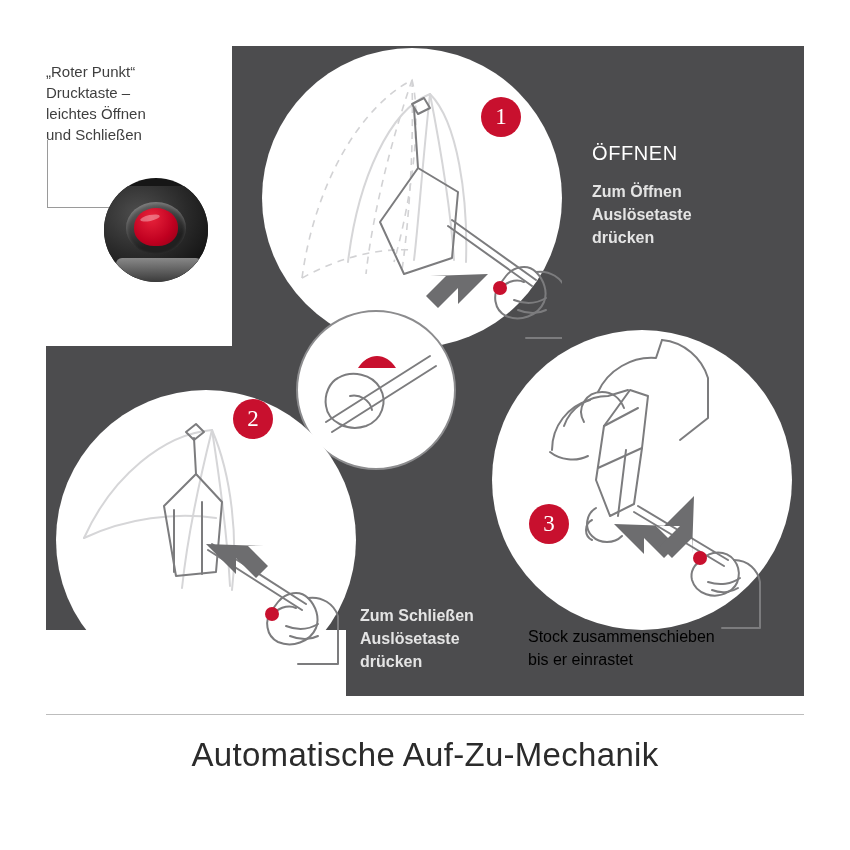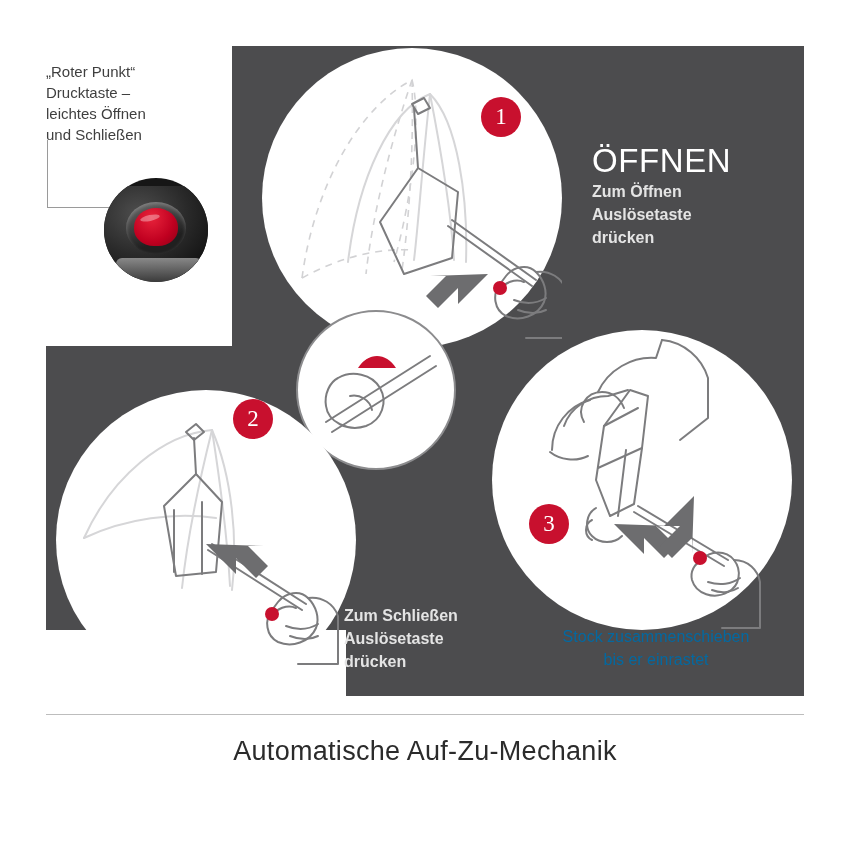--- a/index.html
+++ b/index.html
@@ -177,64 +177,64 @@
     font-family: "Liberation Serif", serif;
   }
   .b1 { left: 481px; top: 97px; }
   .b2 { left: 233px; top: 399px; }
   .b3 { left: 529px; top: 504px; }
 
   
   .head {
     position: absolute;
     color: #ffffff;
-    font-size: 33px;
+    font-size: 20px;
     letter-spacing: .6px;
   }
   .head-oeffnen { left: 592px; top: 142px; }
   .head-schliessen { left: 358px; top: 566px; }
 
   .sub {
     position: absolute;
     color: #e4e4e4;
     font-size: 16px;
     line-height: 23px;
     white-space: pre-line;
     font-weight: bold;
   }
   .sub-oeffnen { left: 592px; top: 180px; }
-  .sub-schliessen { left: 344px; top: 604px; }
+  .sub-schliessen { left: 360px; top: 604px; }
   .sub-stock {
     position: absolute;
     left: 528px;
     top: 625px;
     width: 256px;
-    text-align: center;
-    color: #0369a1;
+    text-align: left;
+    color: #000000;
     font-size: 16px;
     line-height: 23px;
     white-space: pre-line;
   }
 
   
   .footer-rule {
     position: absolute;
     left: 46px;
     top: 714px;
     width: 758px;
     height: 1px;
     background: #bdbdbd;
   }
   .footer-title {
     position: absolute;
     left: 0;
     top: 736px;
     width: 850px;
     text-align: center;
-    font-size: 27px;
+    font-size: 33px;
     color: #2b2b2b;
     letter-spacing: .3px;
   }
 
   .arrow { fill: #6d6d6f; }
   .sketch { fill: none; stroke: #7c7c7e; stroke-width: 2; stroke-linejoin: round; stroke-linecap: round; }
   .sketch-light { fill: none; stroke: #d6d6d8; stroke-width: 2; stroke-linejoin: round; stroke-linecap: round; }
   .sketch-dash { fill: none; stroke: #d2d2d4; stroke-width: 1.6; stroke-dasharray: 7 6; }
   .dot-red { fill: #c8102e; }
 </style>

